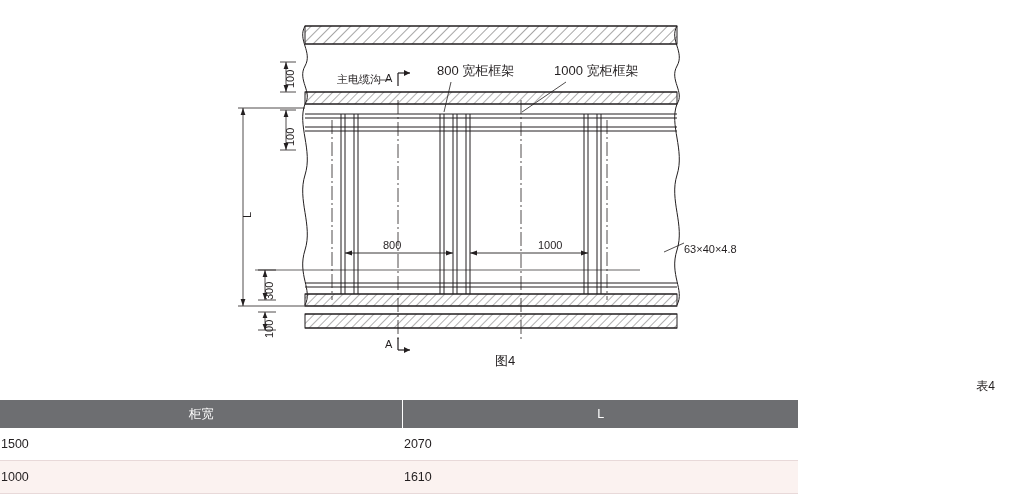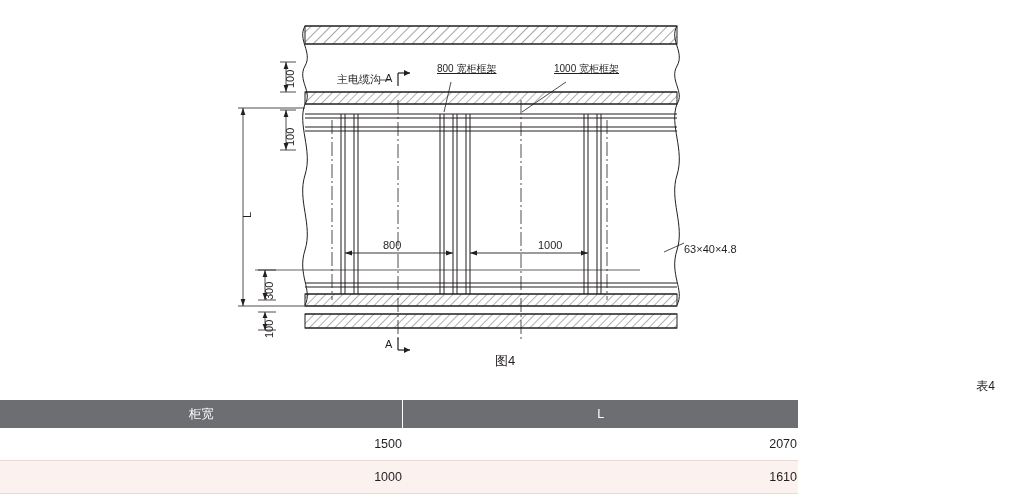--- a/index.html
+++ b/index.html
@@ -55,39 +55,39 @@
     background: #6d6e71;
     color: #ffffff;
     font-weight: normal;
     font-size: 12.5px;
     height: 26px;
     text-align: center;
     border-right: 1px solid #ffffff;
   }
   .data-table th:last-child { border-right: none; }
   .data-table td {
-    text-align: right;
+    text-align: left;
     font-size: 12.5px;
     height: 30px;
     color: #231f20;
     border-bottom: 1px solid #e8d9d9;
   }
   .data-table tr.row-odd td { background: #ffffff; }
   .data-table tr.row-even td { background: #fbf2f0; }
   .label {
     position: absolute;
     font-size: 11px;
     color: #231f20;
     white-space: nowrap;
   }
   .label.vert {
     transform: rotate(-90deg);
     transform-origin: left top;
   }
-  .label.big { font-size: 10px; text-decoration: underline; }
+  .label.big { font-size: 13px; }
 </style>
 </head>
 <body>
 
 <div id="root">
 
   <div class="drawing-area">
     <svg width="1009" height="372" viewBox="0 0 1009 372" xmlns="http://www.w3.org/2000/svg">
       <defs>
         <pattern id="hatch" width="7" height="7" patternTransform="rotate(45)" patternUnits="userSpaceOnUse">

